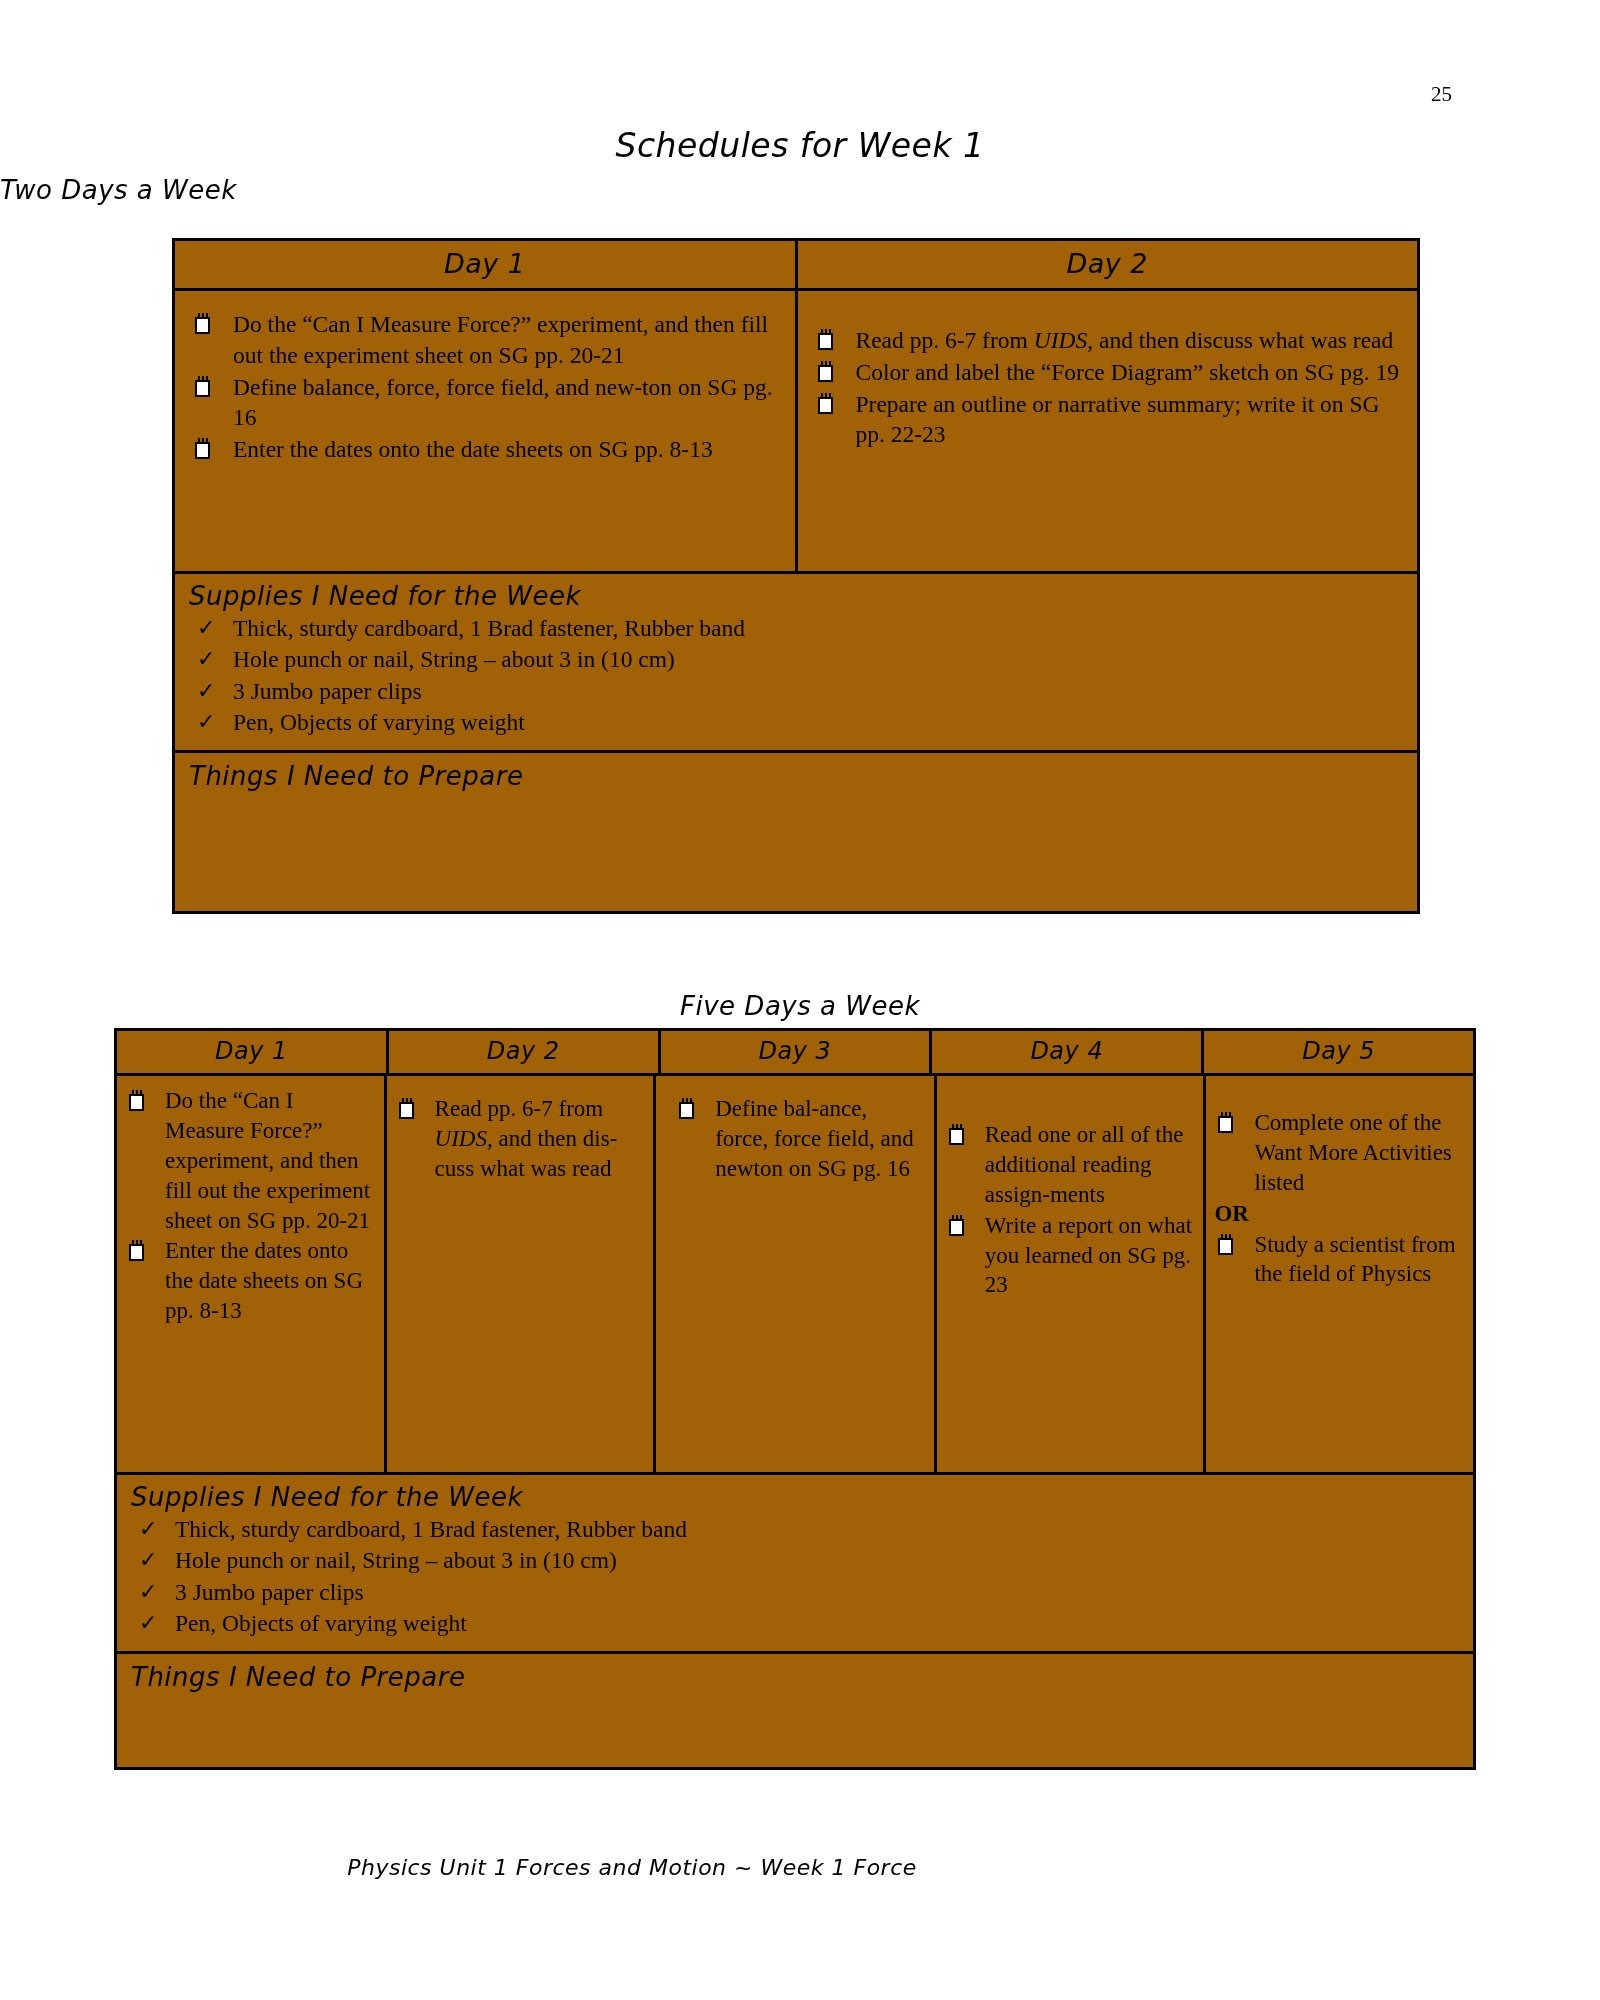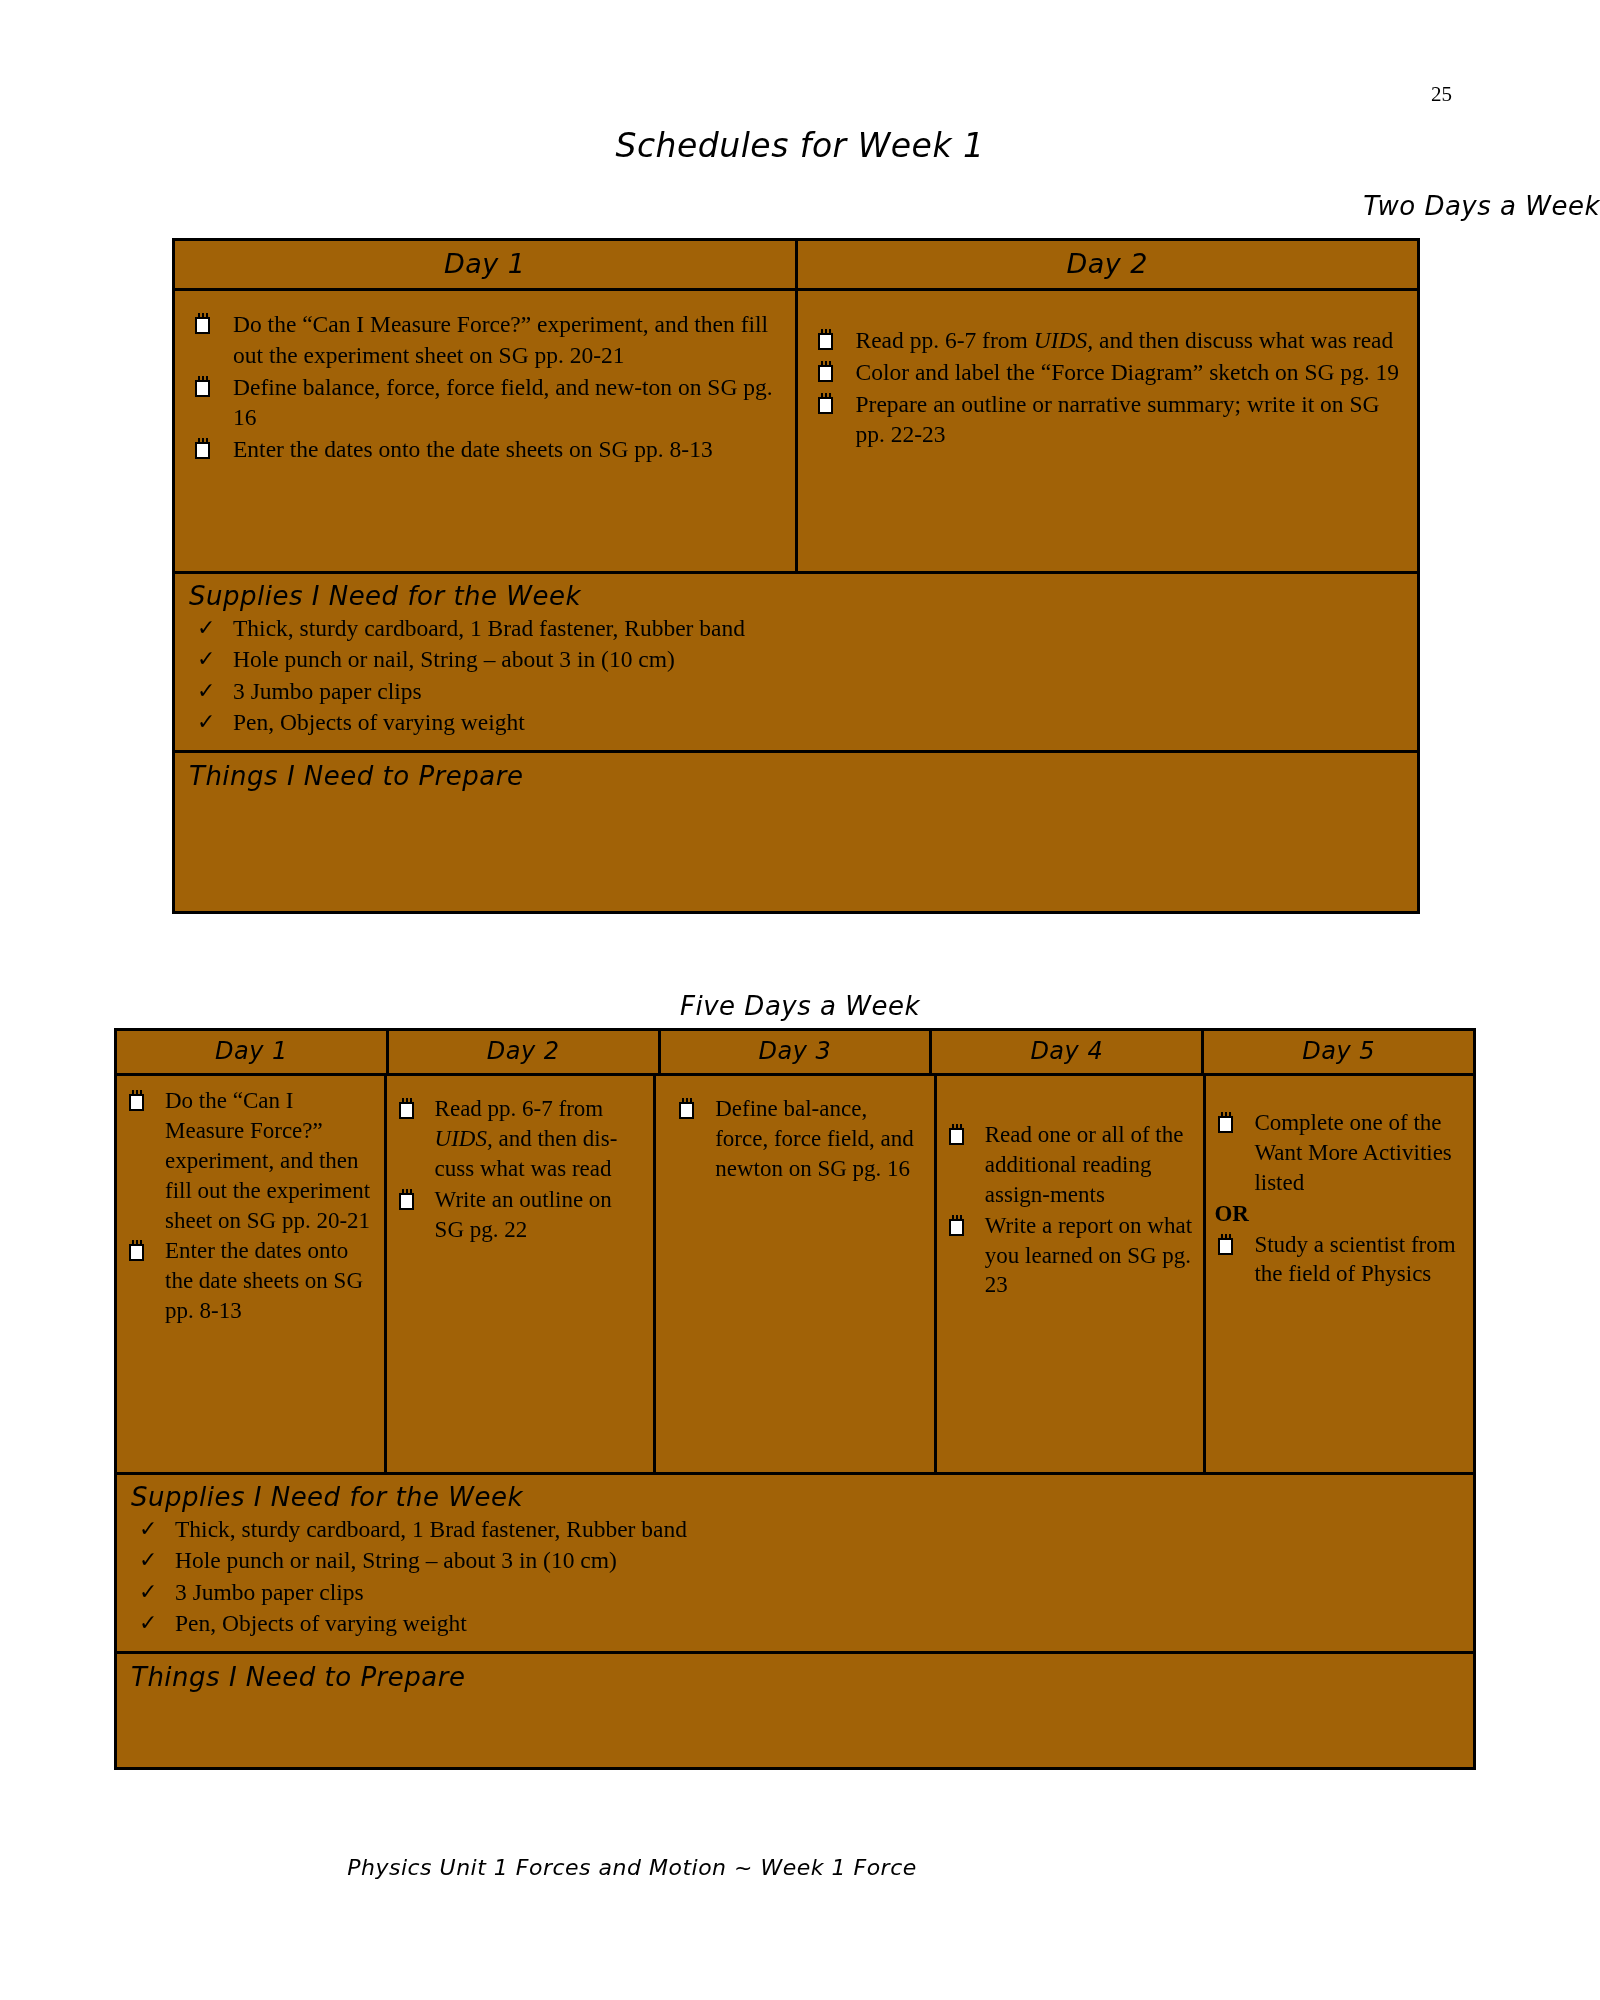--- a/index.html
+++ b/index.html
@@ -38,24 +38,24 @@
     position: absolute;
     top: 128px;
     left: 0;
     width: 1600px;
     text-align: center;
     font-size: 33px;
     line-height: 1.1;
   }
   .doc-subtitle {
     position: absolute;
-    top: 192px;
+    top: 176px;
     left: 0;
     width: 1600px;
-    text-align: right;
+    text-align: left;
     font-size: 26px;
     line-height: 1.1;
   }
   .section-title-five {
     position: absolute;
     top: 992px;
     left: 0;
     width: 1600px;
     text-align: center;
     font-size: 26px;
@@ -388,30 +388,20 @@
         <li>
           <span class="box-ico">
               <span class="pad2"></span>
               <span class="pad"></span>
               <span class="ring r1"></span>
               <span class="ring r2"></span>
               <span class="ring r3"></span>
             </span>
           <span>Read pp. 6-7 from </span><span class="ital">UIDS,</span><span> and then dis-cuss what was read</span>
         </li>
-        <li>
-          <span class="box-ico">
-              <span class="pad2"></span>
-              <span class="pad"></span>
-              <span class="ring r1"></span>
-              <span class="ring r2"></span>
-              <span class="ring r3"></span>
-            </span>
-          <span>Write an outline on SG pg. 22</span>
-        </li>
       </ul>
     </div>
 
     <div class="day-cell" style="padding-top:18px;padding-left:19px;">
       <ul class="tasks">
         <li>
           <span class="box-ico">
               <span class="pad2"></span>
               <span class="pad"></span>
               <span class="ring r1"></span>

